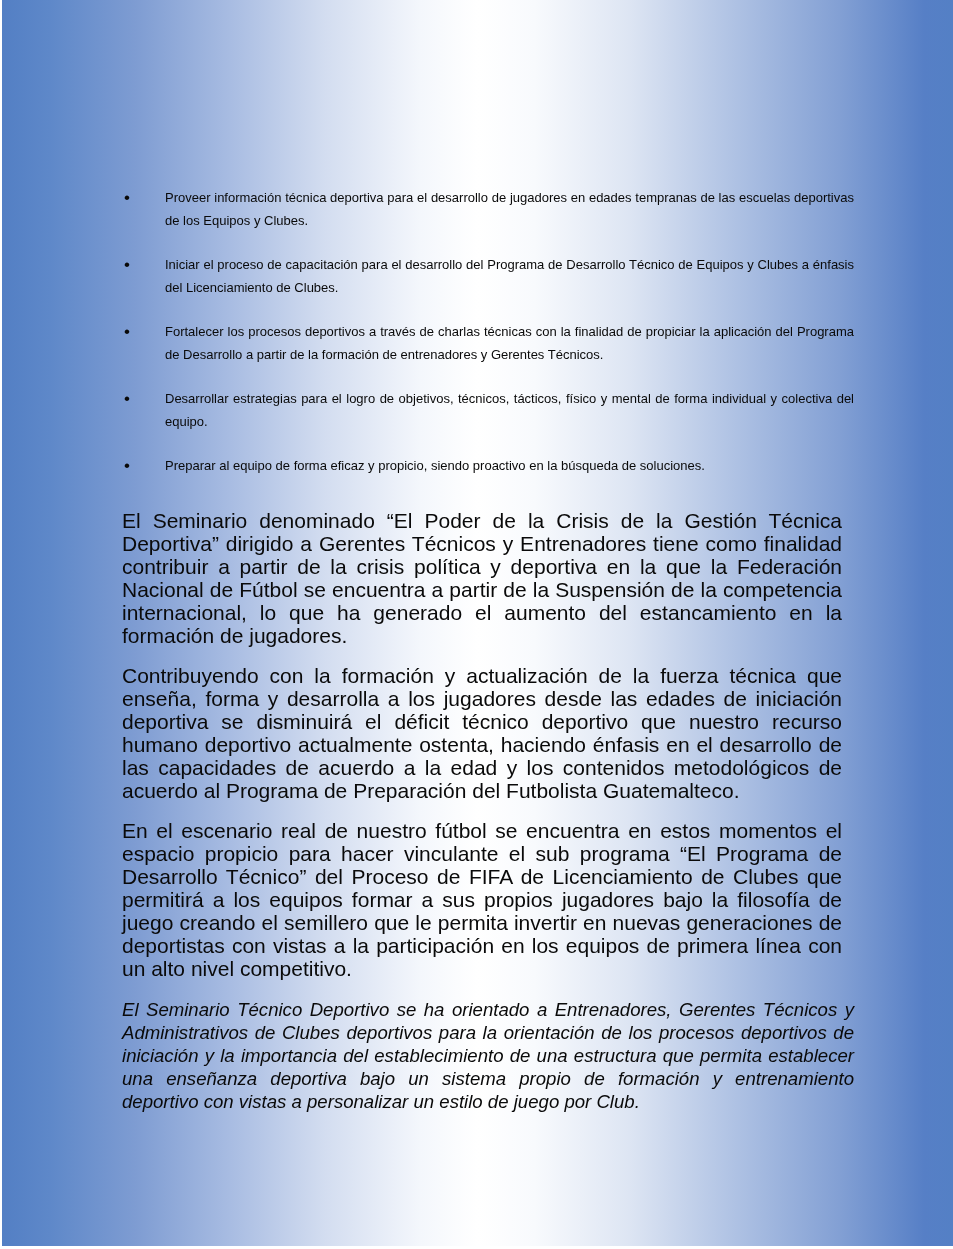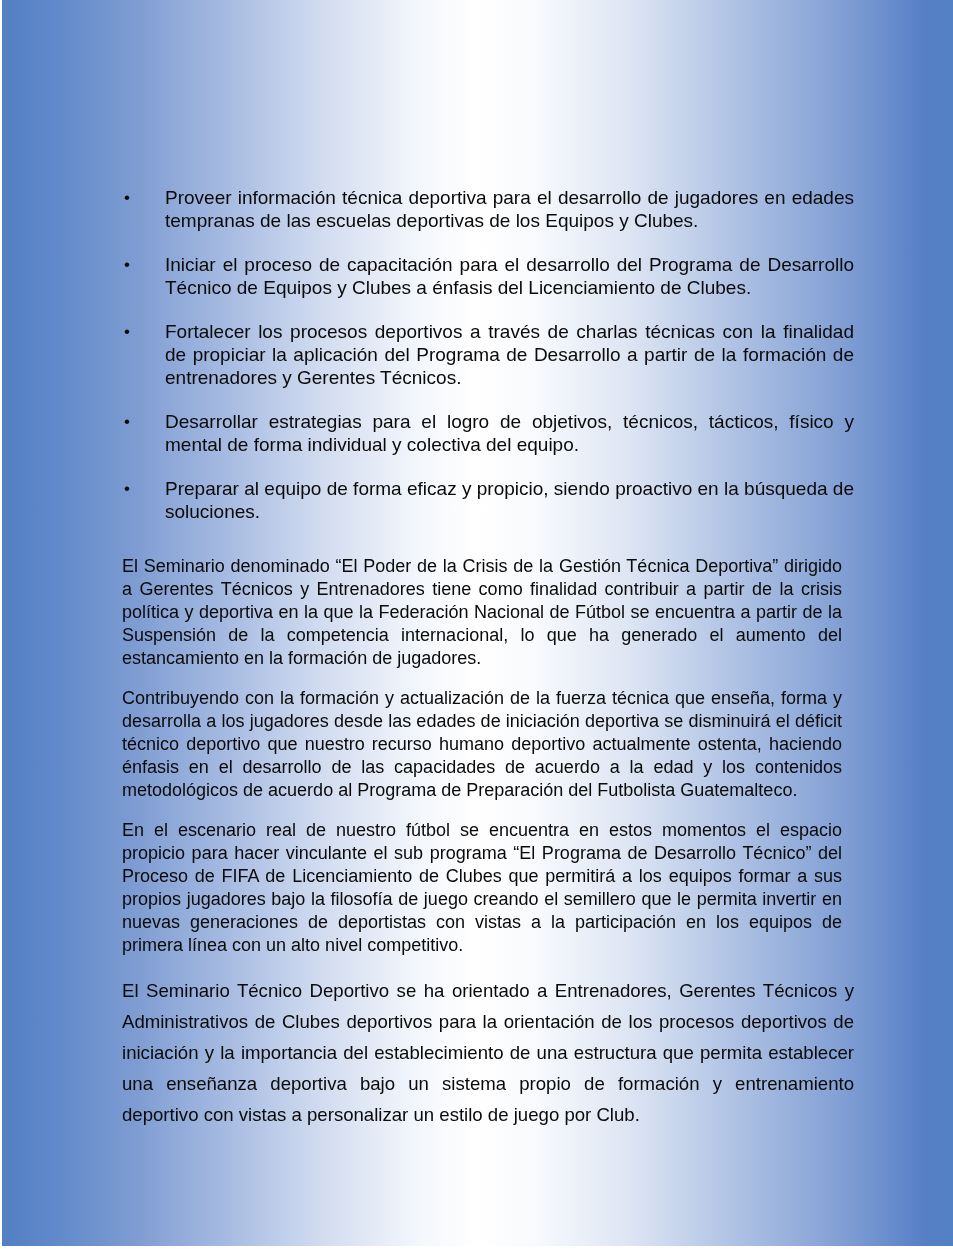--- a/index.html
+++ b/index.html
@@ -57,41 +57,42 @@
     margin-bottom: 21px;
   }
   .bullet-marker {
     flex: 0 0 43px;
     font-size: 17px;
     line-height: 23px;
     padding-left: 2px;
   }
   .bullet-text {
     flex: 1;
-    font-size: 19px;
+    font-size: 13px;
     line-height: 23px;
     text-align: justify;
   }
   .paragraph {
     margin: 0 12px 17px 0;
-    font-size: 18px;
+    font-size: 21px;
     line-height: 23px;
     text-align: justify;
   }
   .section-heading {
     margin: 39px 0 0 0;
     font-size: 18.6px;
     line-height: 23px;
     font-weight: normal;
   }
   .section-paragraph {
     margin: 18px 0 0 0;
     font-size: 18.6px;
-    line-height: 31px;
+    line-height: 23px;
     text-align: justify;
+    font-style: italic;
   }
 </style>
 </head>
 <body>
 
 <div class="page">
 
 
   <div class="content">
 

